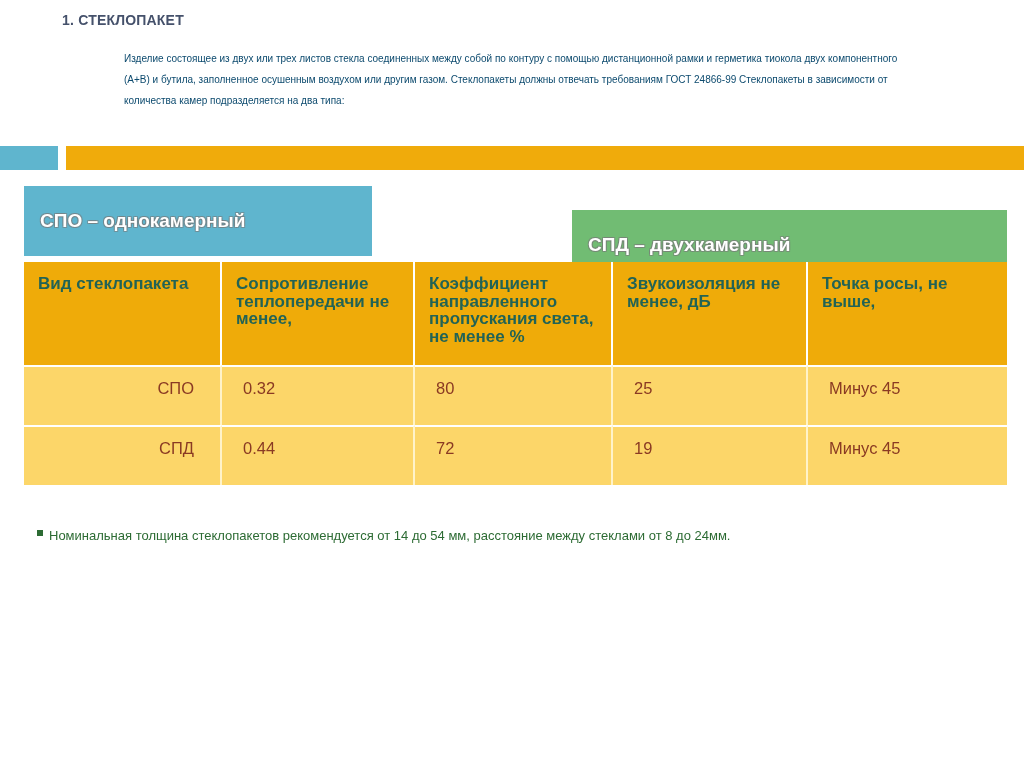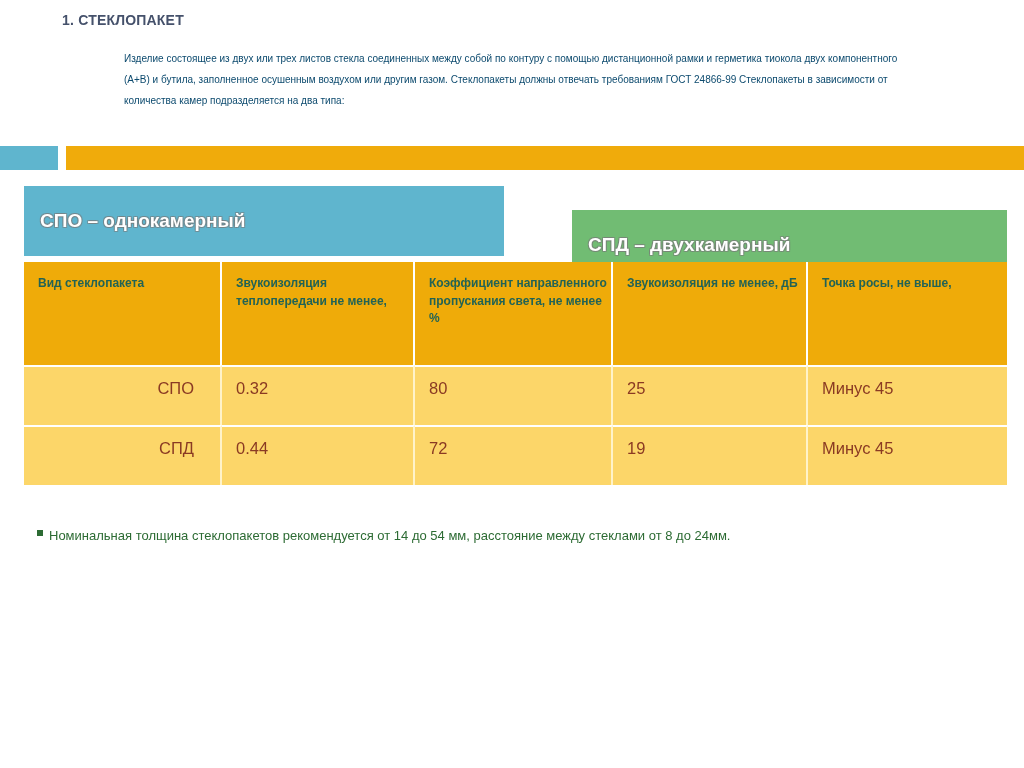--- a/index.html
+++ b/index.html
@@ -74,21 +74,21 @@
     color: #ffffff;
     white-space: nowrap;
     text-shadow:
       -1px -1px 0 rgba(120,120,120,0.55),
        1px -1px 0 rgba(120,120,120,0.55),
       -1px  1px 0 rgba(120,120,120,0.55),
        1px  1px 0 rgba(120,120,120,0.55);
   }
   #cat-box-spo {
     left: 24px;
-    width: 480px;
+    width: 348px;
     background: #5FB5CE;
   }
   #cat-box-spd {
     left: 572px;
     width: 435px;
     background: #71BC73;
     margin-top: 24px;
   }
 
   
@@ -103,38 +103,38 @@
   }
   #spec-table th,
   #spec-table td {
     padding: 0;
     vertical-align: top;
     text-align: left;
   }
   #spec-table thead th {
     background: #EFAB09;
     color: #226355;
-    font-size: 12px;
+    font-size: 17px;
     font-weight: bold;
     line-height: 17.5px;
     height: 103px;
     padding: 13px 4px 0 14px;
     border-right: 2px solid #FFFFFF;
     box-sizing: border-box;
   }
   #spec-table thead th:last-child {
     border-right: none;
   }
   #spec-table tbody td {
     background: #FCD669;
     color: #8A3A23;
     font-size: 16.5px;
     line-height: 20px;
     height: 60px;
-    padding: 11px 10px 0 14px;
+    padding: 11px 10px 0 21px;
     border-right: 2px solid #FFF3C9;
     border-top: 2px solid #FFFFFF;
     box-sizing: border-box;
   }
   #spec-table tbody td:last-child {
     border-right: none;
   }
   #spec-table tbody td.col-type {
     text-align: right;
     padding-right: 26px;
@@ -190,21 +190,21 @@
   <colgroup>
     <col style="width:198px">
     <col style="width:193px">
     <col style="width:198px">
     <col style="width:195px">
     <col style="width:199px">
   </colgroup>
   <thead>
     <tr>
       <th>Вид стеклопакета</th>
-      <th>Звукоизоляция теплопередачи не менее,</th>
+      <th>Сопротивление теплопередачи не менее,</th>
       <th>Коэффициент направленного пропускания света, не менее %</th>
       <th>Звукоизоляция не менее, дБ</th>
       <th>Точка росы, не выше,</th>
     </tr>
   </thead>
   <tbody>
     <tr>
       <td class="col-type">СПО</td>
       <td>0.32</td>
       <td>80</td>

